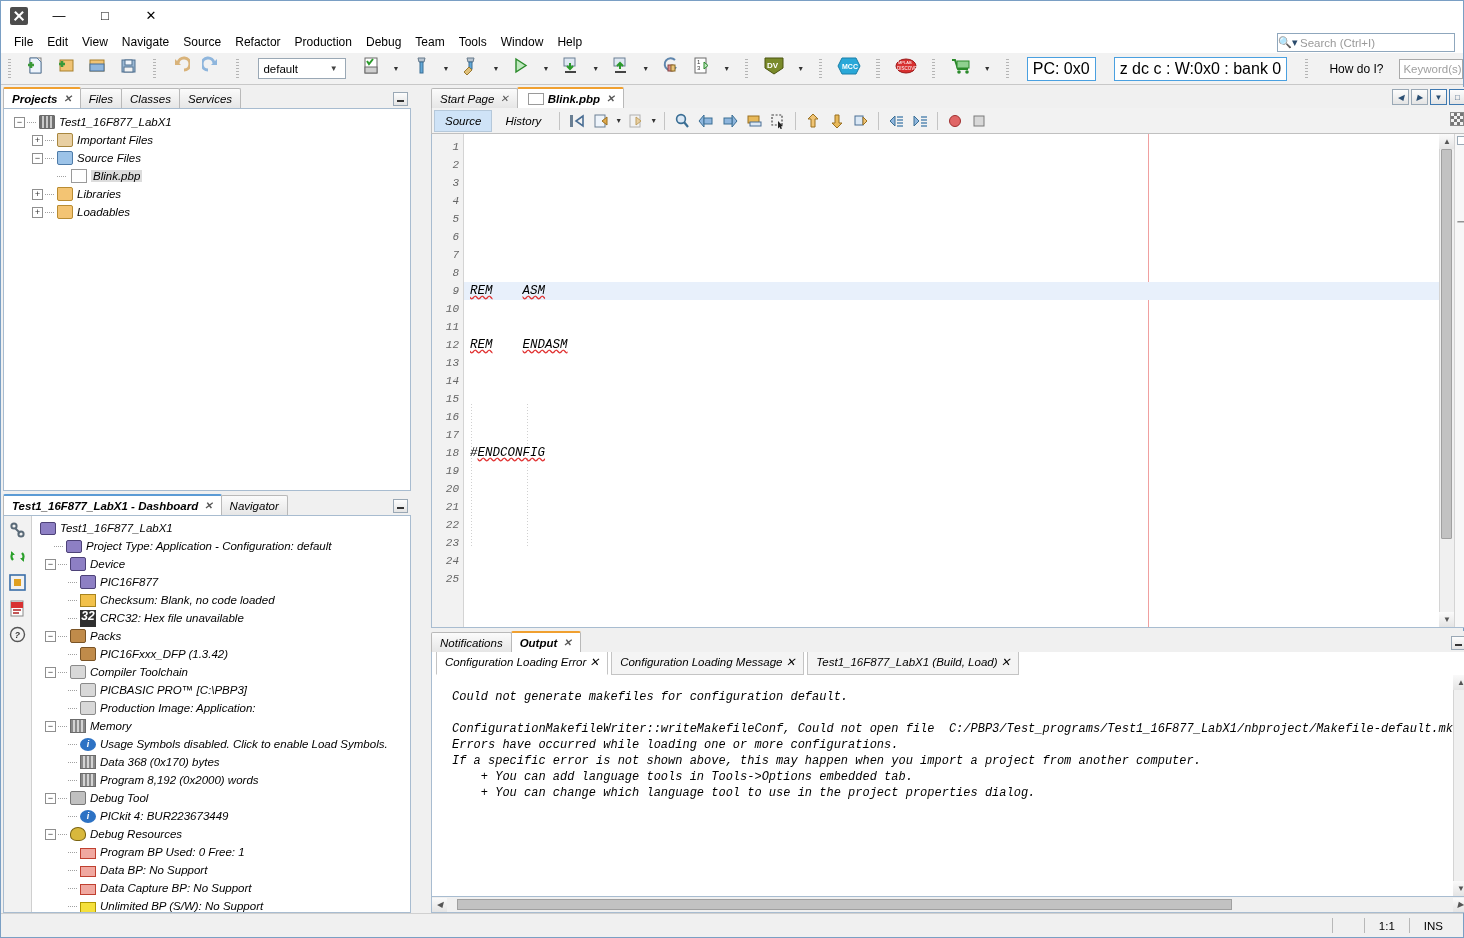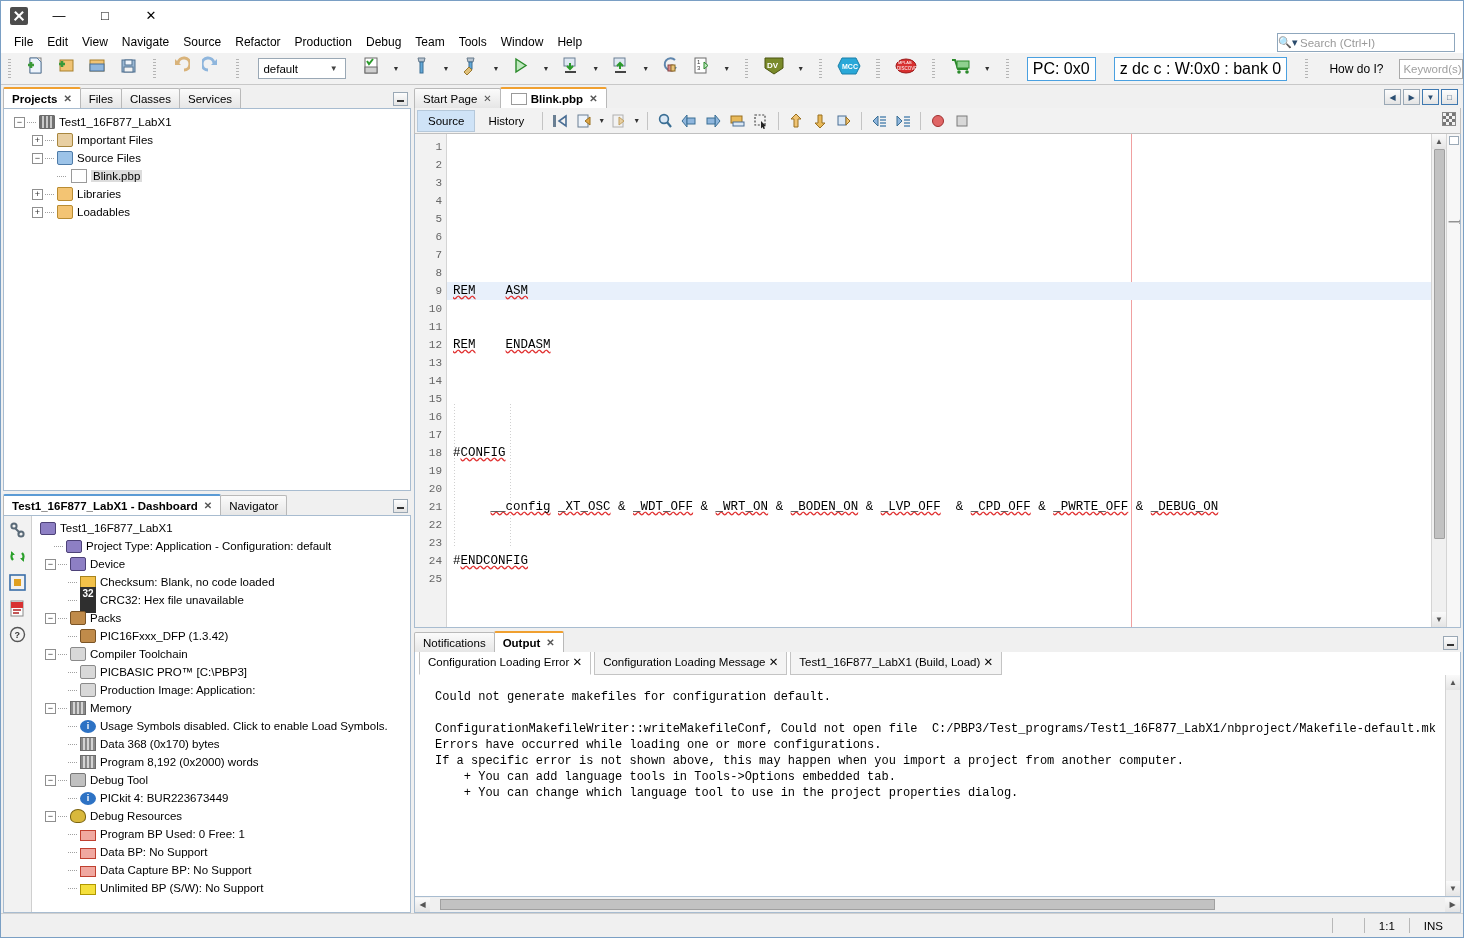--- a/index.html
+++ b/index.html
@@ -161,21 +161,22 @@
     display: flex; align-items: center;
     padding-left: 3px;
   }
 
   
   .body {
     flex: 1 1 auto;
     display: flex;
     min-height: 0;
     padding: 2px 2px 0 2px;
-    gap: 3px;
+    gap: 20px;
+    font-style: italic;
   }
   .left-col {
     width: 408px;
     flex: 0 0 408px;
     display: flex;
     flex-direction: column;
     gap: 3px;
     min-height: 0;
   }
   .right-col {
@@ -278,22 +279,22 @@
   .ic-folder { background:#f3c473; border:1px solid #b98c32; border-radius:1px 2px 2px 2px; }
   .ic-folder.blue { background:#9cc3e8; border-color:#4e7ba8; }
   .ic-folder.tan { background:#e8cfa2; border-color:#a8873f; }
   .ic-file { background:#fff; border:1px solid #9a9a9a; width:11px; margin-left:2px; }
   .ic-chip { background:#8d7fc4; border:1px solid #4d4278; border-radius:2px; }
   .ic-box { background:#c08b4a; border:1px solid #7a5426; border-radius:2px; }
   .ic-hammer { background:#d8d8d8; border:1px solid #8a8a8a; border-radius:2px; }
   .ic-info { background:#2d72c4; border-radius:50%; width:13px;height:13px;
     color:#fff; font-size:9px; text-align:center; line-height:13px; font-weight:bold;}
   .ic-chk { background:#f2c14a; border:1px solid #a8841e; }
-  .ic-crc { background:#2f2f2f; color:#fff; font-size:10px; font-weight:bold;
-    text-align:center; line-height:13px; height:26px; }
+  .ic-crc { background:#2f2f2f; color:#fff; font-size:12px; font-weight:bold;
+    text-align:center; line-height:13px; height:17px; }
   .ic-bp-red { background:#f0a8a0; border:1px solid #c04030; width:11px;height:11px; margin-top:2px;}
   .ic-bp-yel { background:#f5e03c; border:1px solid #b09800; width:11px;height:11px; margin-top:2px;}
   .ic-mem { background:#bdbdbd; border:1px solid #6b6b6b;
     background-image: repeating-linear-gradient(to right, #8a8a8a 0 2px, #d4d4d4 2px 4px); }
   .ic-bug { background:#d8b83c; border:1px solid #7a6310; border-radius:50% 50% 40% 40%; }
   .ic-tool { background:#c0c0c0; border:1px solid #777; border-radius:2px; }
 
   
   .dash-wrap { display: flex; height: 100%; }
   .dash-rail {
@@ -854,20 +855,26 @@
               </div>
 
               <div class="trow">
                 <span class="ind" style="width:13px"></span>
                 <span class="exp">−</span>
                 <span class="dots"></span>
                 <span class="ico ic-chip"></span>
                 <span class="lbl">Device</span>
               </div>
 
+              <div class="trow">
+                <span class="ind" style="width:36px"></span>
+                <span class="dots"></span>
+                <span class="ico ic-chip"></span>
+                <span class="lbl">PIC16F877</span>
+              </div>
 
               <div class="trow">
                 <span class="ind" style="width:36px"></span>
                 <span class="dots"></span>
                 <span class="ico ic-chk" style="height:13px;width:13px"></span>
                 <span class="lbl">Checksum: Blank, no code loaded</span>
               </div>
 
               <div class="trow">
                 <span class="ind" style="width:36px"></span>
@@ -1126,22 +1133,20 @@
           <div class="codearea">
             <div class="margin-line"></div>
             <div class="indent-guide" style="left:7px;top:270px;height:72px;"></div>
             <div class="indent-guide" style="left:63px;top:270px;height:72px;"></div>
             <div class="indent-guide" style="left:7px;top:342px;height:72px;"></div>
             <div class="indent-guide" style="left:63px;top:342px;height:72px;"></div>
 
             <div class="codeline cur"><span class="sq">REM</span>    <span class="sq">ASM</span></div>
             <div class="codeline"><span class="sq">REM</span>    <span class="sq">ENDASM</span></div>
             <div class="codeline"></div>
-            <div class="codeline">#<span class="sq">CONFIG</span></div>
-            <div class="codeline">     <span class="sq">__config</span> <span class="sq">_XT_OSC</span> &amp; <span class="sq">_WDT_OFF</span> &amp; <span class="sq">_WRT_ON</span> &amp; <span class="sq">_BODEN_ON</span> &amp; <span class="sq">_LVP_OFF</span>  &amp; <span class="sq">_CPD_OFF</span> &amp; <span class="sq">_PWRTE_OFF</span> &amp; <span class="sq">_DEBUG_ON</span></div>
             <div class="codeline">#<span class="sq">ENDCONFIG</span></div>
             
             
             
             
             
             
             
             
             

